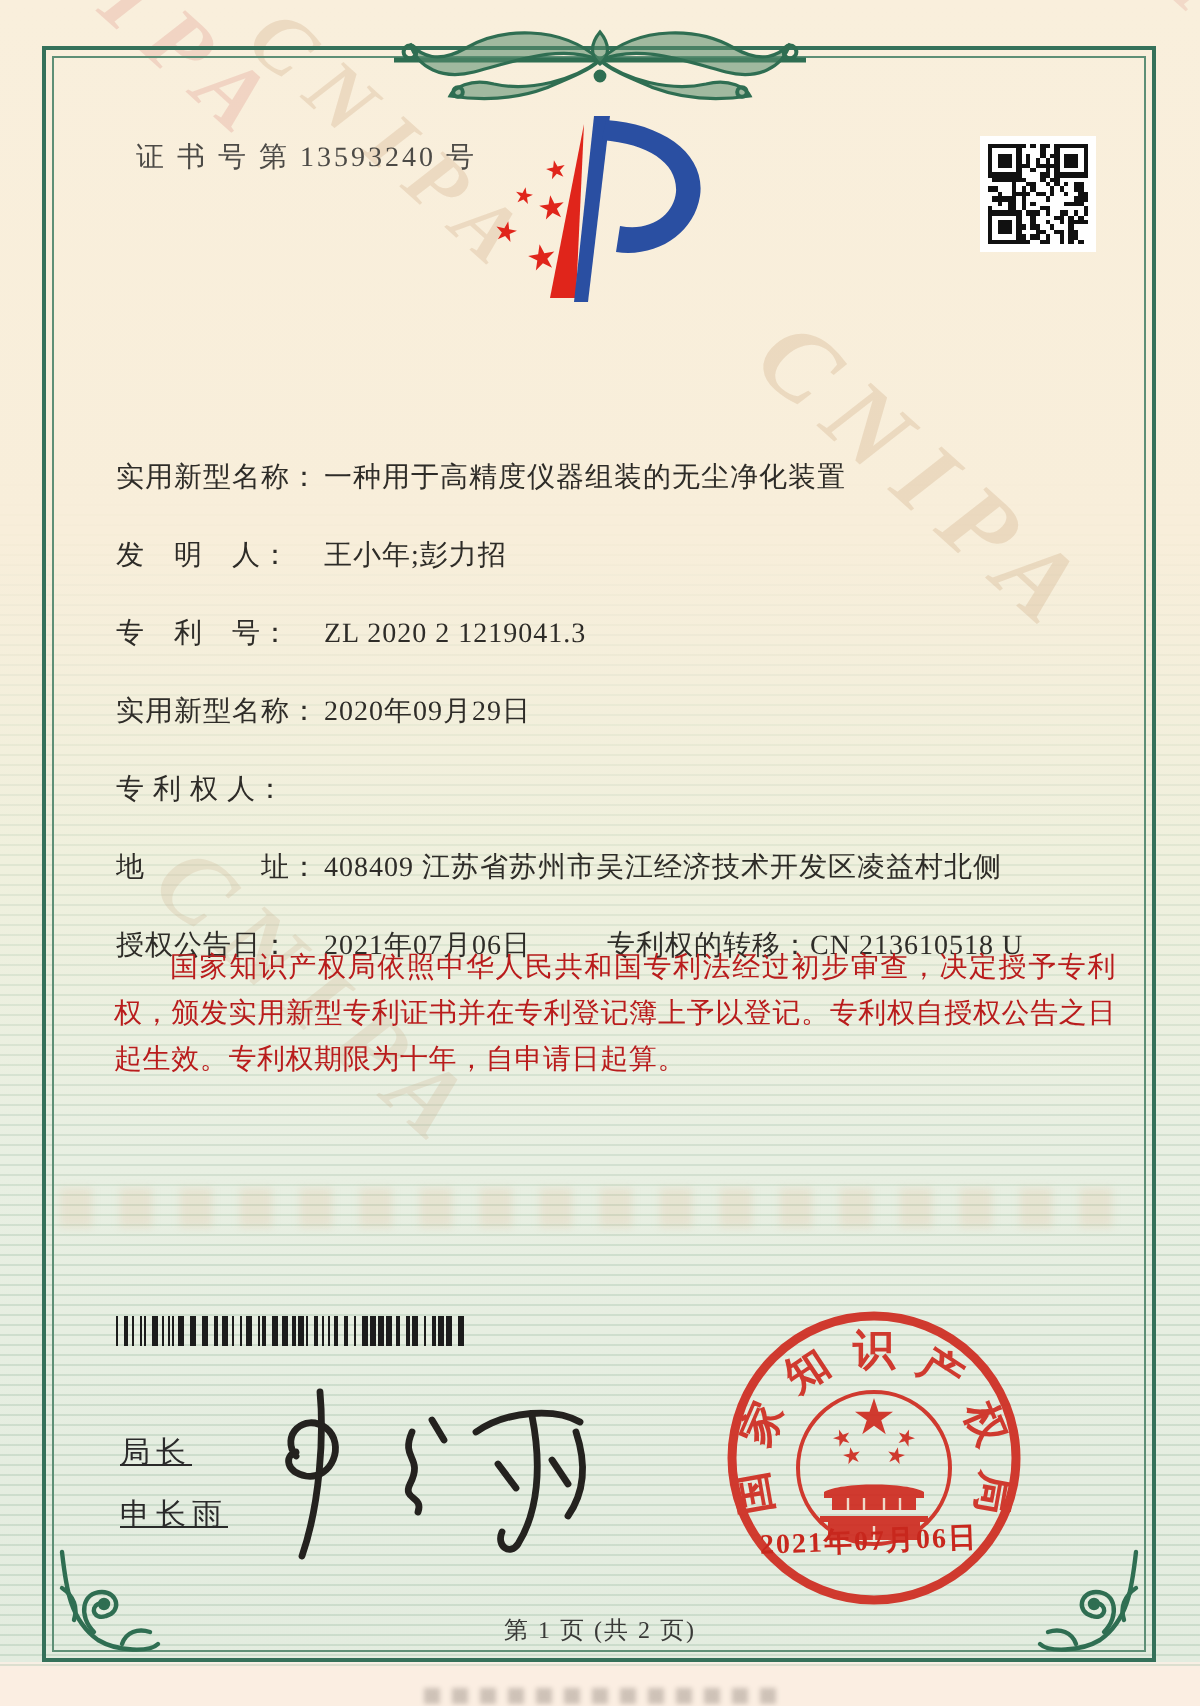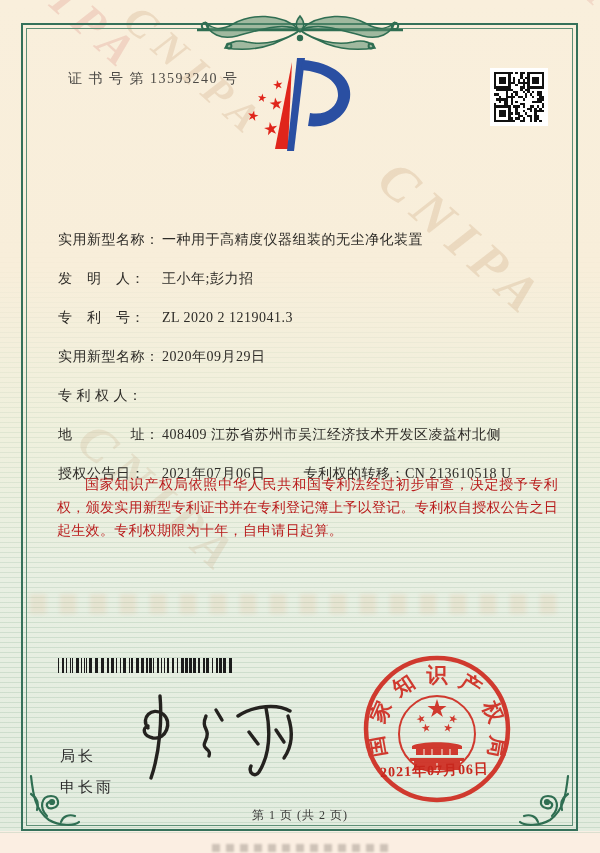--- a/index.html
+++ b/index.html
@@ -45,21 +45,21 @@
   .f-value{letter-spacing:0.5px;}
   .pair2{margin-left:38px;display:flex;}
   
   #paras{position:absolute;left:57px;right:42px;top:473px;font-size:14px;
          line-height:23px;color:#b91c1c;text-align:justify;}
   #paras p{margin:0;text-indent:2em;letter-spacing:0.3px;}
   
   #barcode{position:absolute;left:58px;top:658px;width:178px;height:15px;display:flex;align-items:stretch;}
   #barcode div{background:#1c1c1c;}
   
-  #sig-labels{position:absolute;left:60px;top:741px;font-size:15px;color:#2a2a2a;letter-spacing:3px;line-height:31px;}
+  #sig-labels{position:absolute;left:60px;top:712px;font-size:15px;color:#2a2a2a;letter-spacing:3px;line-height:31px;text-decoration:underline;}
   #sig-svg{position:absolute;left:118px;top:688px;}
   
   #seal{position:absolute;left:358px;top:650px;width:158px;height:158px;}
   .seal-char{font-size:21px;font-weight:bold;fill:#cf2b20;text-anchor:middle;
              font-family:"Liberation Serif",serif;}
   #seal-date{position:absolute;left:380px;top:762px;font-size:14px;color:#c8271d;
              letter-spacing:1px;transform:rotate(-2deg);font-weight:bold;}
   
   #page-num{position:absolute;left:0;right:0;top:807px;text-align:center;font-size:12px;color:#3a3a38;letter-spacing:1px;}
   

